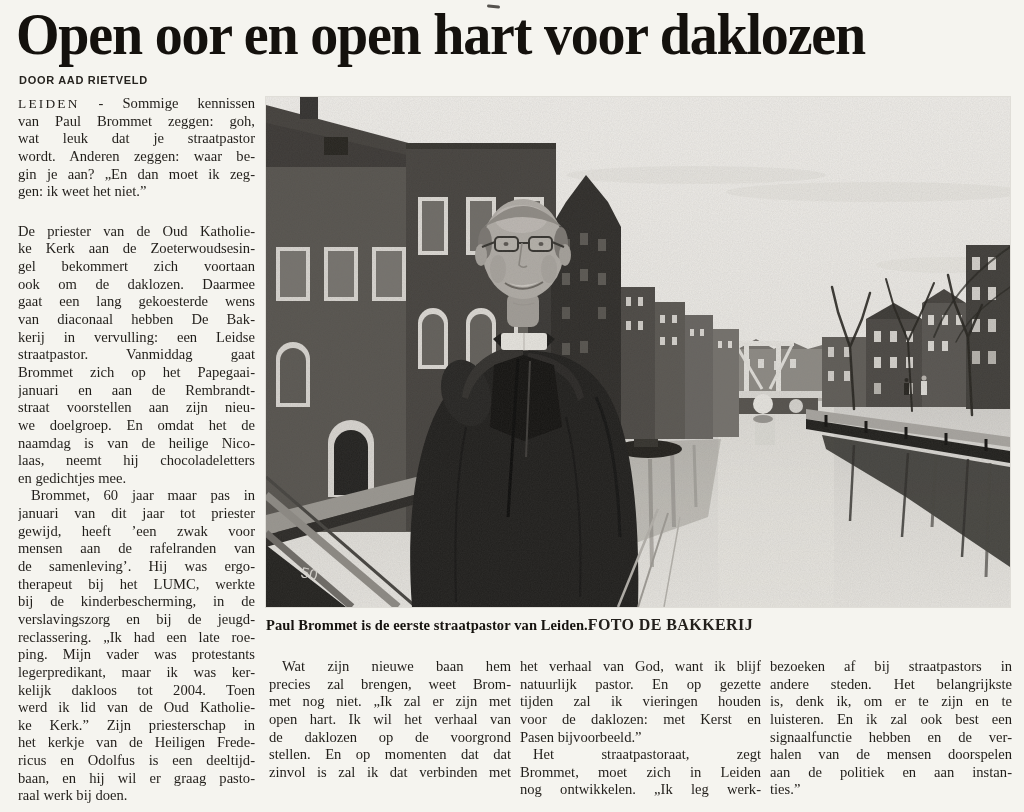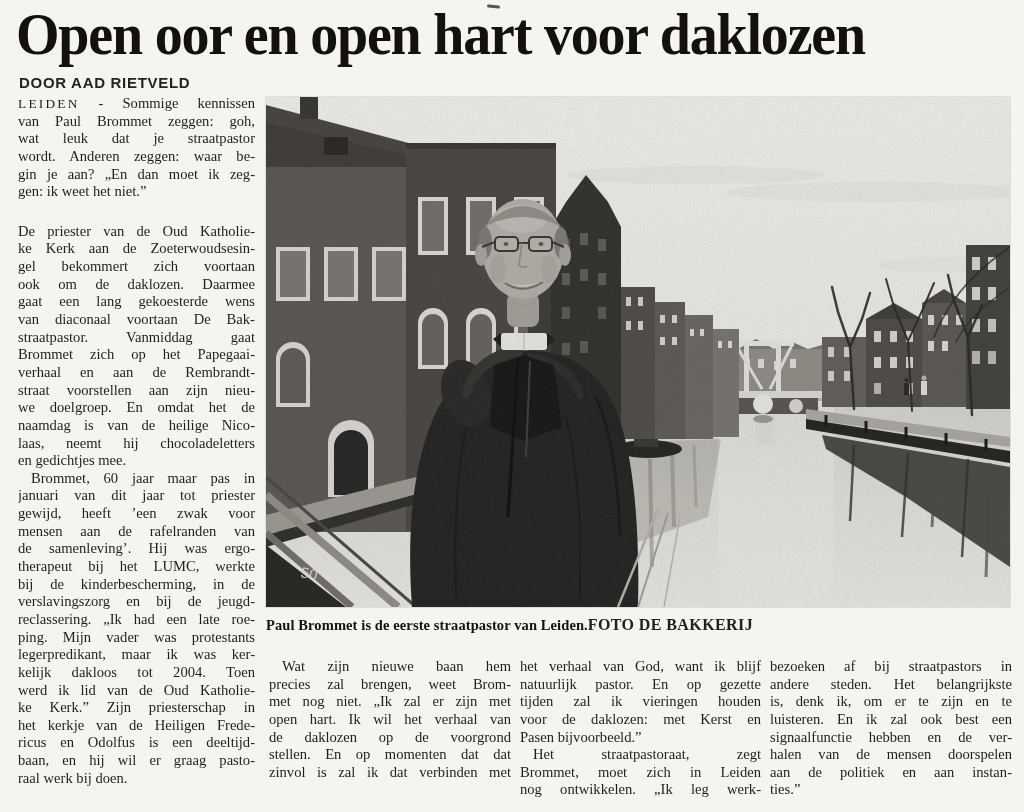--- a/index.html
+++ b/index.html
@@ -12,21 +12,21 @@
   .page{position:absolute;inset:0}
   .headline{
     position:absolute;left:16px;top:1px;width:1002px;margin:0;
     font-family:"Liberation Serif", serif;
     font-size:56px;font-weight:700;letter-spacing:-1.2px;white-space:nowrap;
     color:#14110d;transform:scaleY(1.04);transform-origin:top left;
   }
   .byline{
     position:absolute;left:19px;top:74px;
     font-family:"Liberation Sans", sans-serif;
-    font-size:15px;font-weight:700;letter-spacing:.7px;color:#26231f;
+    font-size:11px;font-weight:700;letter-spacing:.7px;color:#26231f;
   }
   .speck{position:absolute;left:487px;top:5px;width:13px;height:3px;background:#55524e;border-radius:2px;transform:rotate(6deg)}
   .col{position:absolute;font-size:14.6px;line-height:18px;color:#211e1a}
   .col .line{text-align:justify;text-align-last:justify;height:17.65px;overflow:hidden}
   .col .line.end{text-align-last:left}
   .para.indent .line:first-child{text-indent:13px}
   .para.gap{margin-top:22px}
   .lead{letter-spacing:2.2px;font-size:13.4px}
   .col-left{left:18px;top:94px;width:237px}
   .col-b1{left:269px;top:657px;width:242px}
@@ -62,24 +62,25 @@
         <div class="line">wordt. Anderen zeggen: waar be-</div>
         <div class="line">gin je aan? „En dan moet ik zeg-</div>
         <div class="line end">gen: ik weet het niet.”</div>
       </div>
       <div class="para gap">
         <div class="line">De priester van de Oud Katholie-</div>
         <div class="line">ke Kerk aan de Zoeterwoudsesin-</div>
         <div class="line">gel bekommert zich voortaan</div>
         <div class="line">ook om de daklozen. Daarmee</div>
         <div class="line">gaat een lang gekoesterde wens</div>
-        <div class="line">van diaconaal voortaan De Bak-</div>
+        <div class="line">van diaconaal hebben De Bak-</div>
+        <div class="line">kerij in vervulling: een Leidse</div>
         <div class="line">straatpastor. Vanmiddag gaat</div>
         <div class="line">Brommet zich op het Papegaai-</div>
-        <div class="line">verhaal en aan de Rembrandt-</div>
+        <div class="line">januari en aan de Rembrandt-</div>
         <div class="line">straat voorstellen aan zijn nieu-</div>
         <div class="line">we doelgroep. En omdat het de</div>
         <div class="line">naamdag is van de heilige Nico-</div>
         <div class="line">laas, neemt hij chocoladeletters</div>
         <div class="line end">en gedichtjes mee.</div>
       </div>
       <div class="para indent">
         <div class="line">Brommet, 60 jaar maar pas in</div>
         <div class="line">januari van dit jaar tot priester</div>
         <div class="line">gewijd, heeft ’een zwak voor</div>

